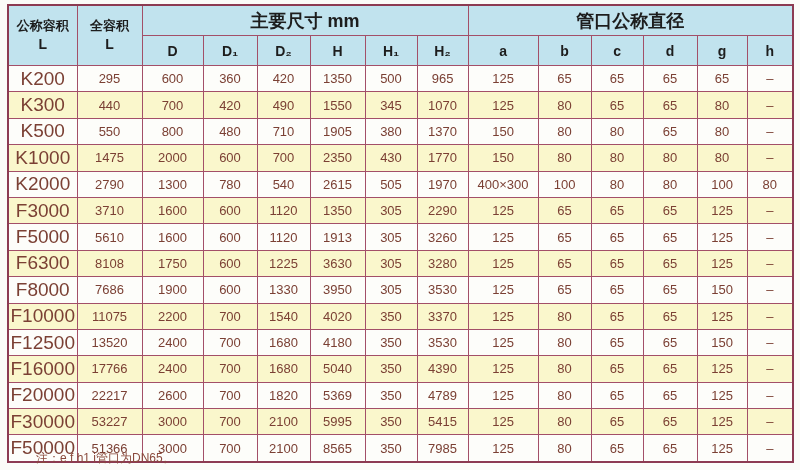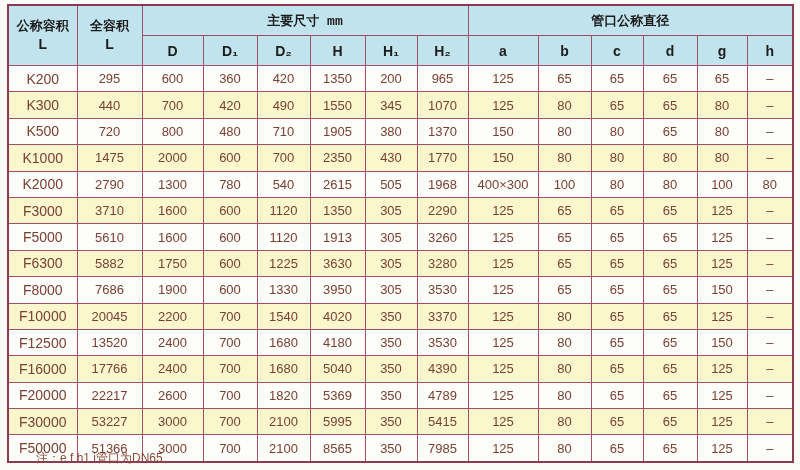--- a/index.html
+++ b/index.html
@@ -34,32 +34,32 @@
     vertical-align:middle;
     padding:0;
     overflow:hidden;
     white-space:nowrap;
   }
   thead th{
     background:var(--header-bg);
     color:var(--header-text);
     font-weight:bold;
   }
-  th.group{font-size:13px;height:29px;font-family:Liberation Mono, monospace;}
+  th.group{font-size:18px;height:29px;}
   th.sub{font-size:14px;height:29px;}
   th.merged{font-size:13px;line-height:1.35;}
   th.merged .unit{font-size:14px;}
   tbody td{
     height:25.4px;
     font-size:13px;
     color:var(--data-text);
     background:var(--row-bg);
   }
   tbody tr.alt td{background:var(--row-alt-bg);}
-  tbody td.rowlabel{font-size:14px;margin-left:48px;}
+  tbody td.rowlabel{font-size:19px;margin-left:48px;}
   .note{
     position:absolute;left:36px;top:450px;
     font-size:12px;
     color:#8a4a3c;
   }
 </style>
 </head>
 <body>
 
 <div class="page">
@@ -110,21 +110,21 @@
         </tr>
     </thead>
     <tbody id="table-body">
         <tr>
           <td class="rowlabel">K200</td>
           <td>295</td>
           <td>600</td>
           <td>360</td>
           <td>420</td>
           <td>1350</td>
-          <td>200</td>
+          <td>500</td>
           <td>965</td>
           <td>125</td>
           <td>65</td>
           <td>65</td>
           <td>65</td>
           <td>65</td>
           <td>–</td>
         </tr>
         <tr class="alt">
           <td class="rowlabel">K300</td>
@@ -137,21 +137,21 @@
           <td>1070</td>
           <td>125</td>
           <td>80</td>
           <td>65</td>
           <td>65</td>
           <td>80</td>
           <td>–</td>
         </tr>
         <tr>
           <td class="rowlabel">K500</td>
-          <td>720</td>
+          <td>550</td>
           <td>800</td>
           <td>480</td>
           <td>710</td>
           <td>1905</td>
           <td>380</td>
           <td>1370</td>
           <td>150</td>
           <td>80</td>
           <td>80</td>
           <td>65</td>
@@ -175,21 +175,21 @@
           <td>–</td>
         </tr>
         <tr>
           <td class="rowlabel">K2000</td>
           <td>2790</td>
           <td>1300</td>
           <td>780</td>
           <td>540</td>
           <td>2615</td>
           <td>505</td>
-          <td>1968</td>
+          <td>1970</td>
           <td>400×300</td>
           <td>100</td>
           <td>80</td>
           <td>80</td>
           <td>100</td>
           <td>80</td>
         </tr>
         <tr class="alt">
           <td class="rowlabel">F3000</td>
           <td>3710</td>
@@ -217,21 +217,21 @@
           <td>3260</td>
           <td>125</td>
           <td>65</td>
           <td>65</td>
           <td>65</td>
           <td>125</td>
           <td>–</td>
         </tr>
         <tr class="alt">
           <td class="rowlabel">F6300</td>
-          <td>5882</td>
+          <td>8108</td>
           <td>1750</td>
           <td>600</td>
           <td>1225</td>
           <td>3630</td>
           <td>305</td>
           <td>3280</td>
           <td>125</td>
           <td>65</td>
           <td>65</td>
           <td>65</td>
@@ -249,21 +249,21 @@
           <td>3530</td>
           <td>125</td>
           <td>65</td>
           <td>65</td>
           <td>65</td>
           <td>150</td>
           <td>–</td>
         </tr>
         <tr class="alt">
           <td class="rowlabel">F10000</td>
-          <td>20045</td>
+          <td>11075</td>
           <td>2200</td>
           <td>700</td>
           <td>1540</td>
           <td>4020</td>
           <td>350</td>
           <td>3370</td>
           <td>125</td>
           <td>80</td>
           <td>65</td>
           <td>65</td>

